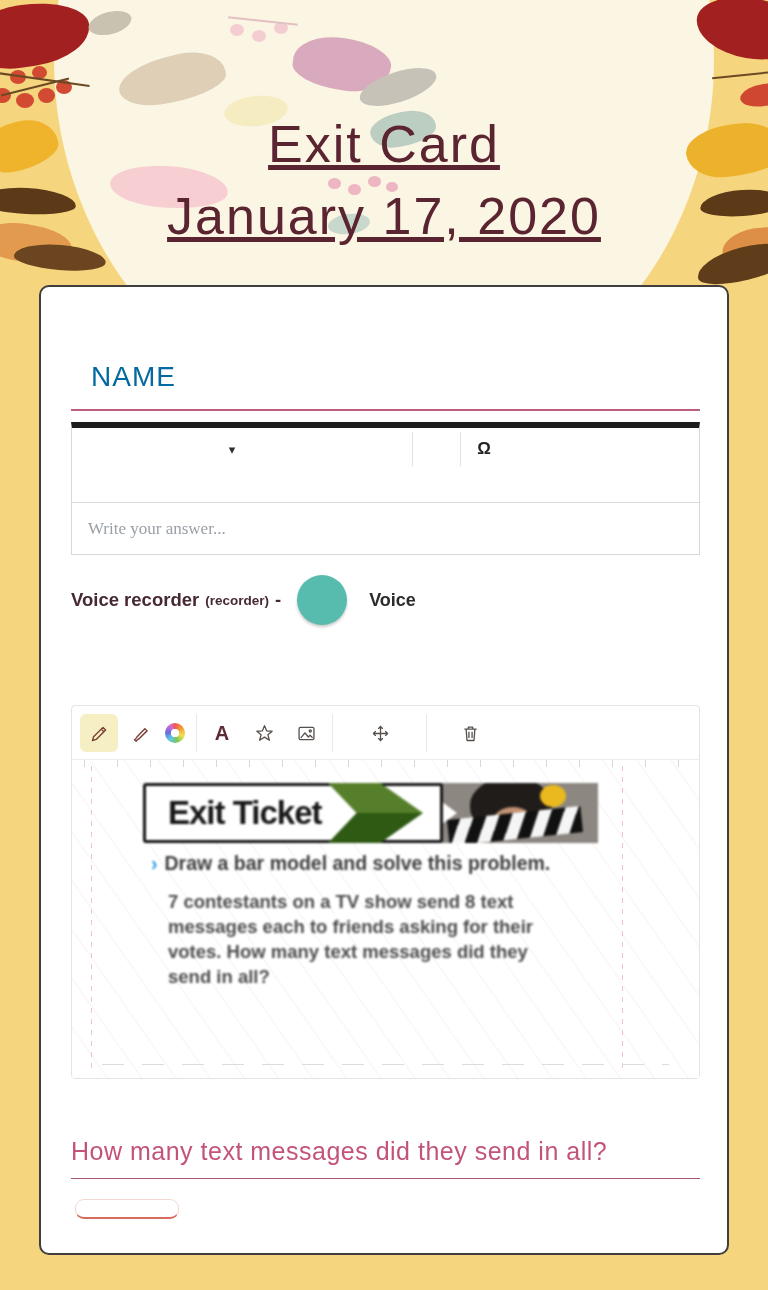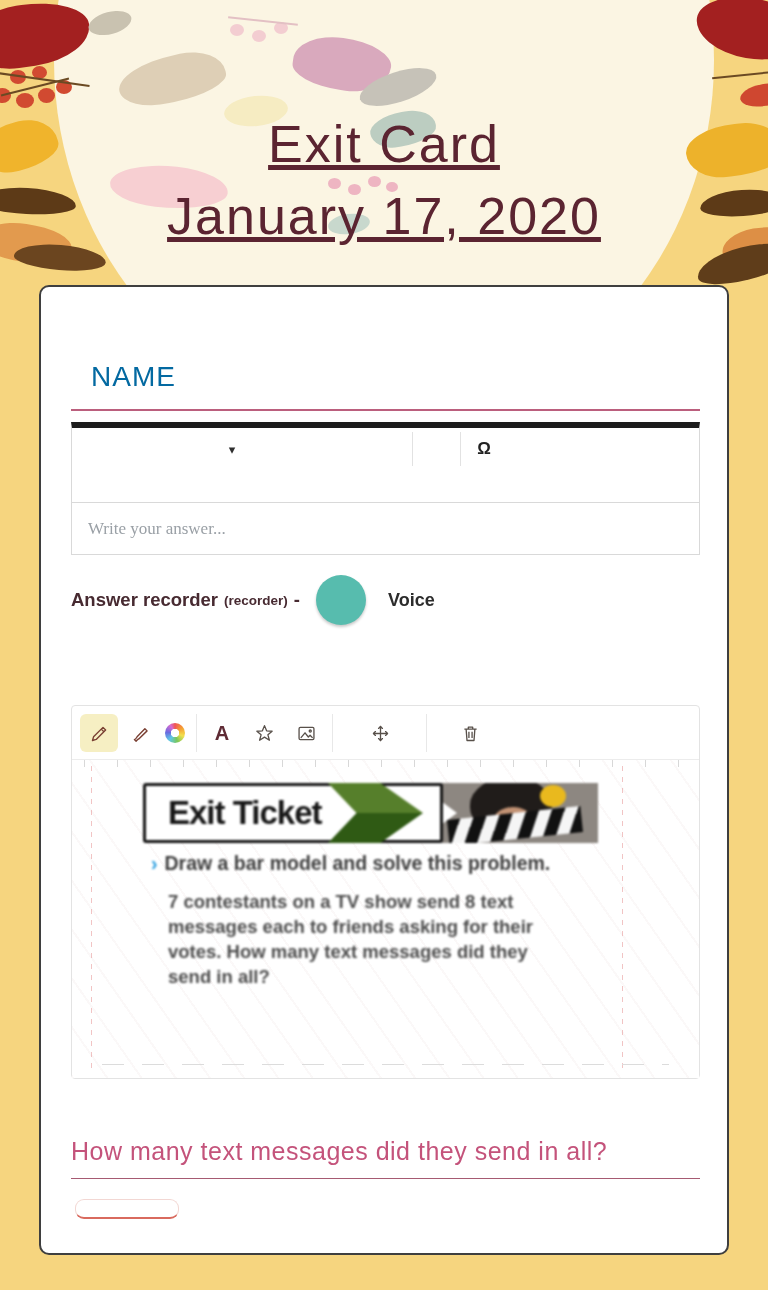--- a/index.html
+++ b/index.html
@@ -209,21 +209,21 @@
       <div class="ed-sep" style="left:388px;"></div>
       <div class="ed-omega">
         <span>Ω</span>
       </div>
     </div>
     <div class="ed-divider"></div>
     <input class="ed-input" type="text" placeholder="Write your answer..." style="">
   </div>
 
   <div class="recorder">
-    <span class="rec-label">Answer recorder</span>
+    <span class="rec-label">Voice recorder</span>
     <span class="rec-opt">(recorder)</span>
     <span class="rec-dash">-</span>
     <div class="rec-circle"></div>
     <span class="rec-voice">Voice</span>
   </div>
 
   <div class="widget">
     <div class="w-toolbar">
       <div class="tool active" style="left:8px;">
         <svg viewBox="0 0 24 24" fill="none" stroke="#7a4033" stroke-width="1.6" stroke-linejoin="round">

